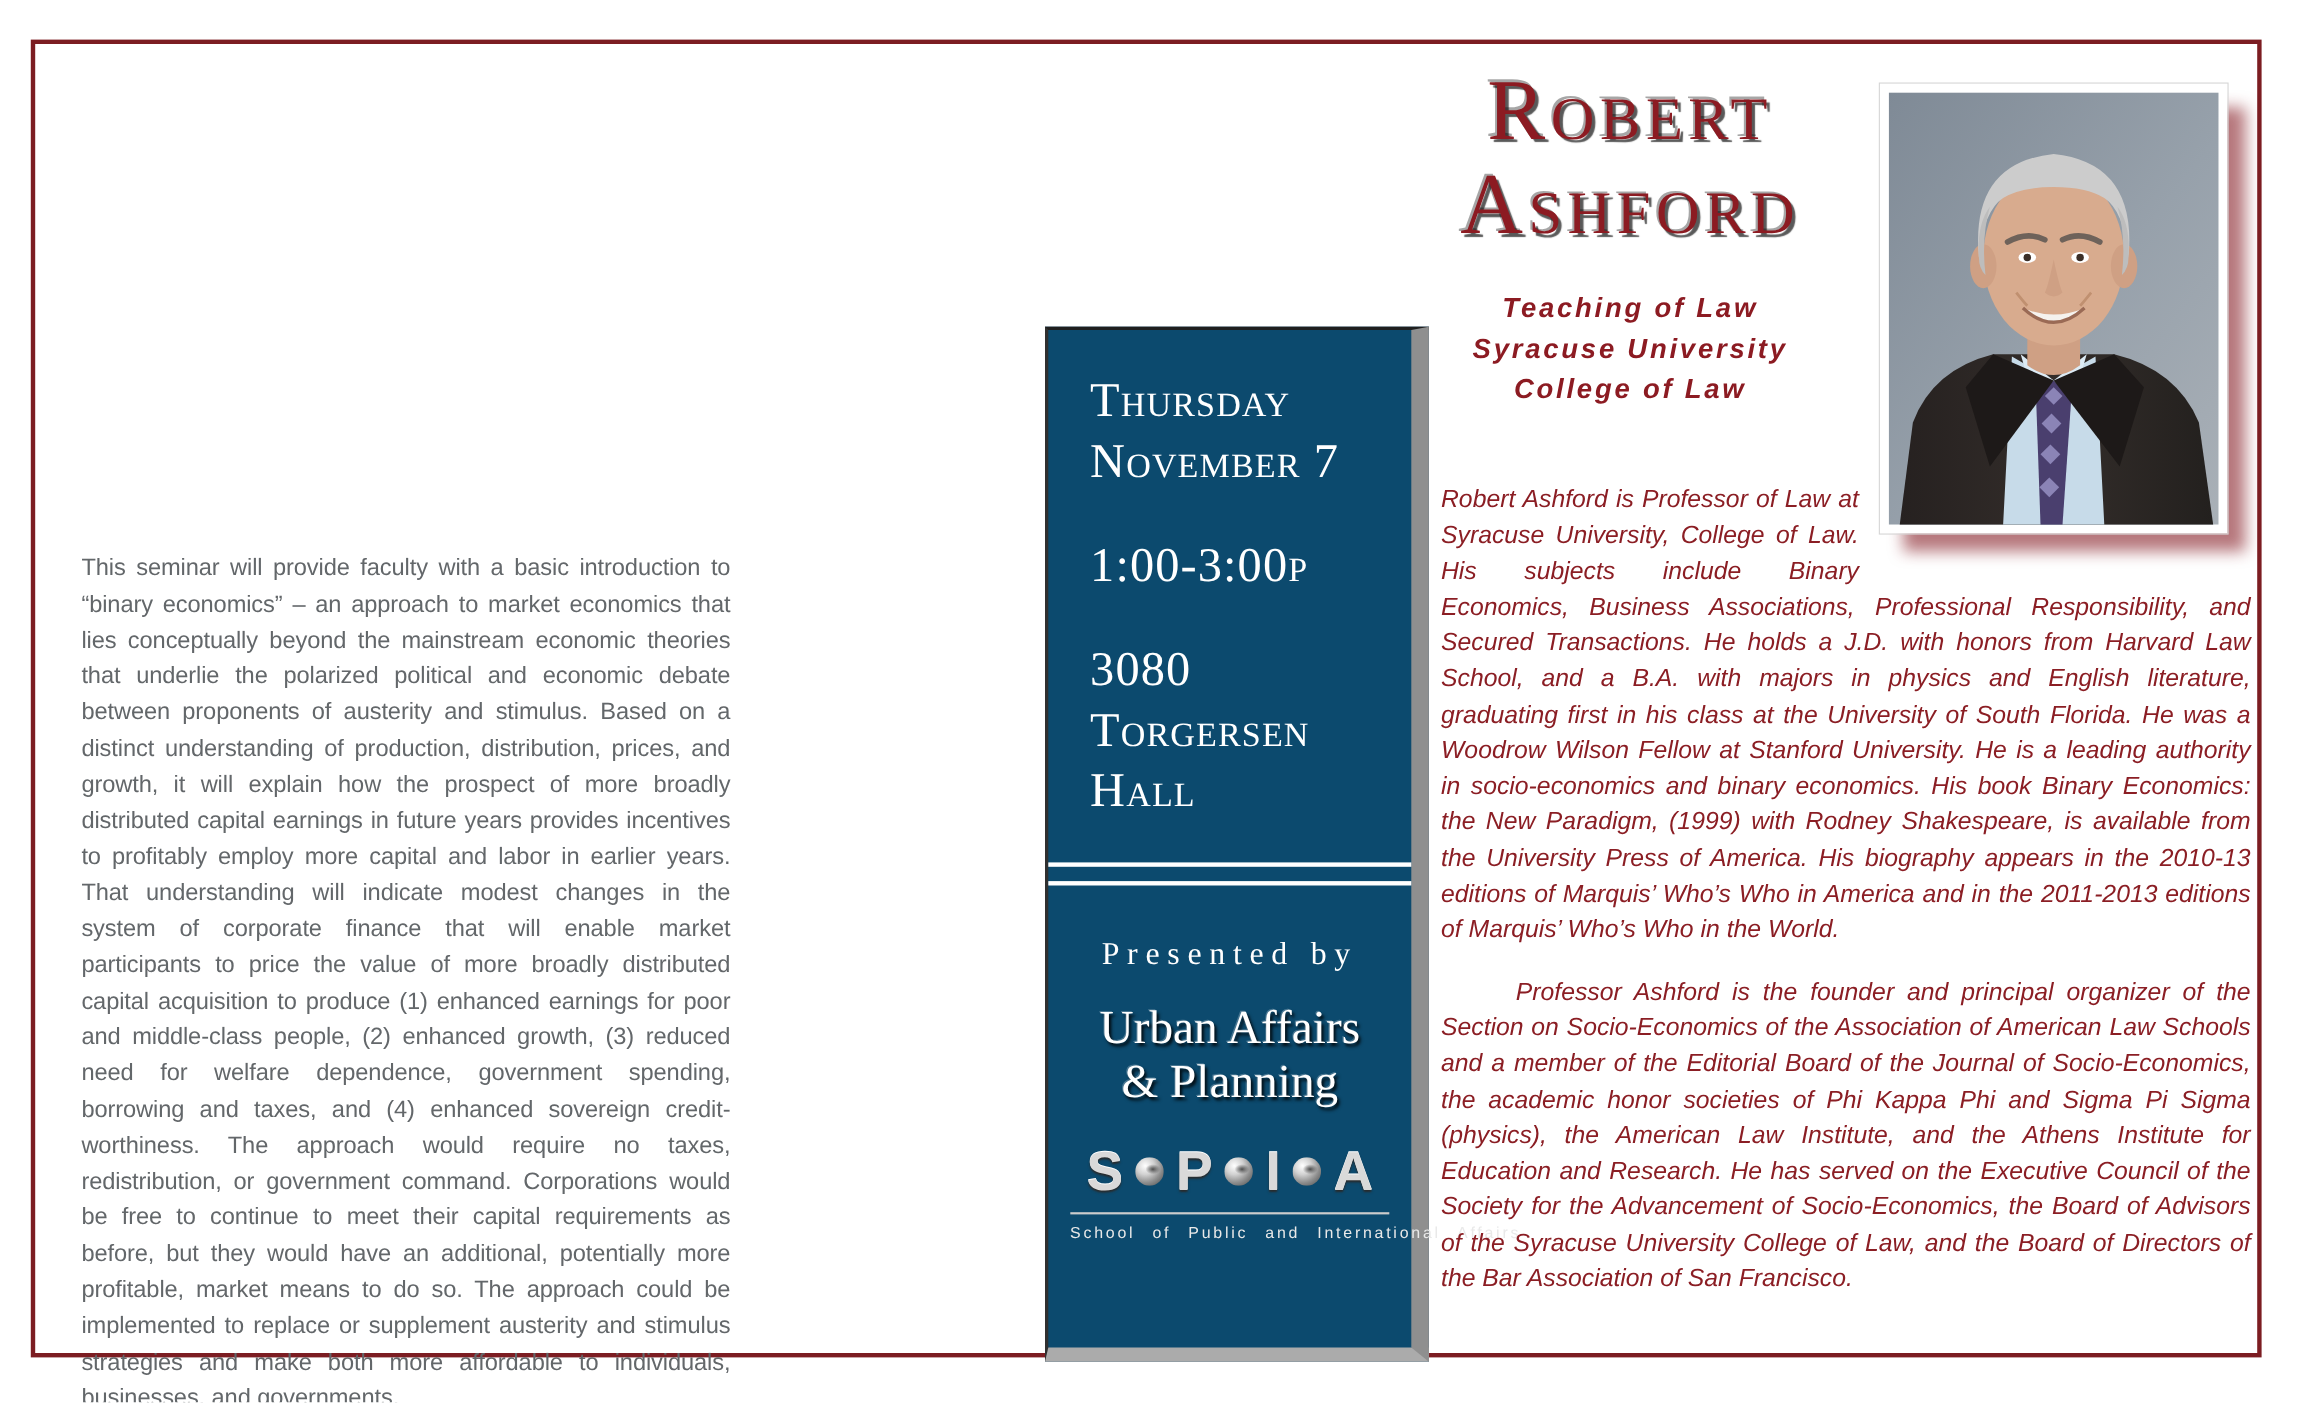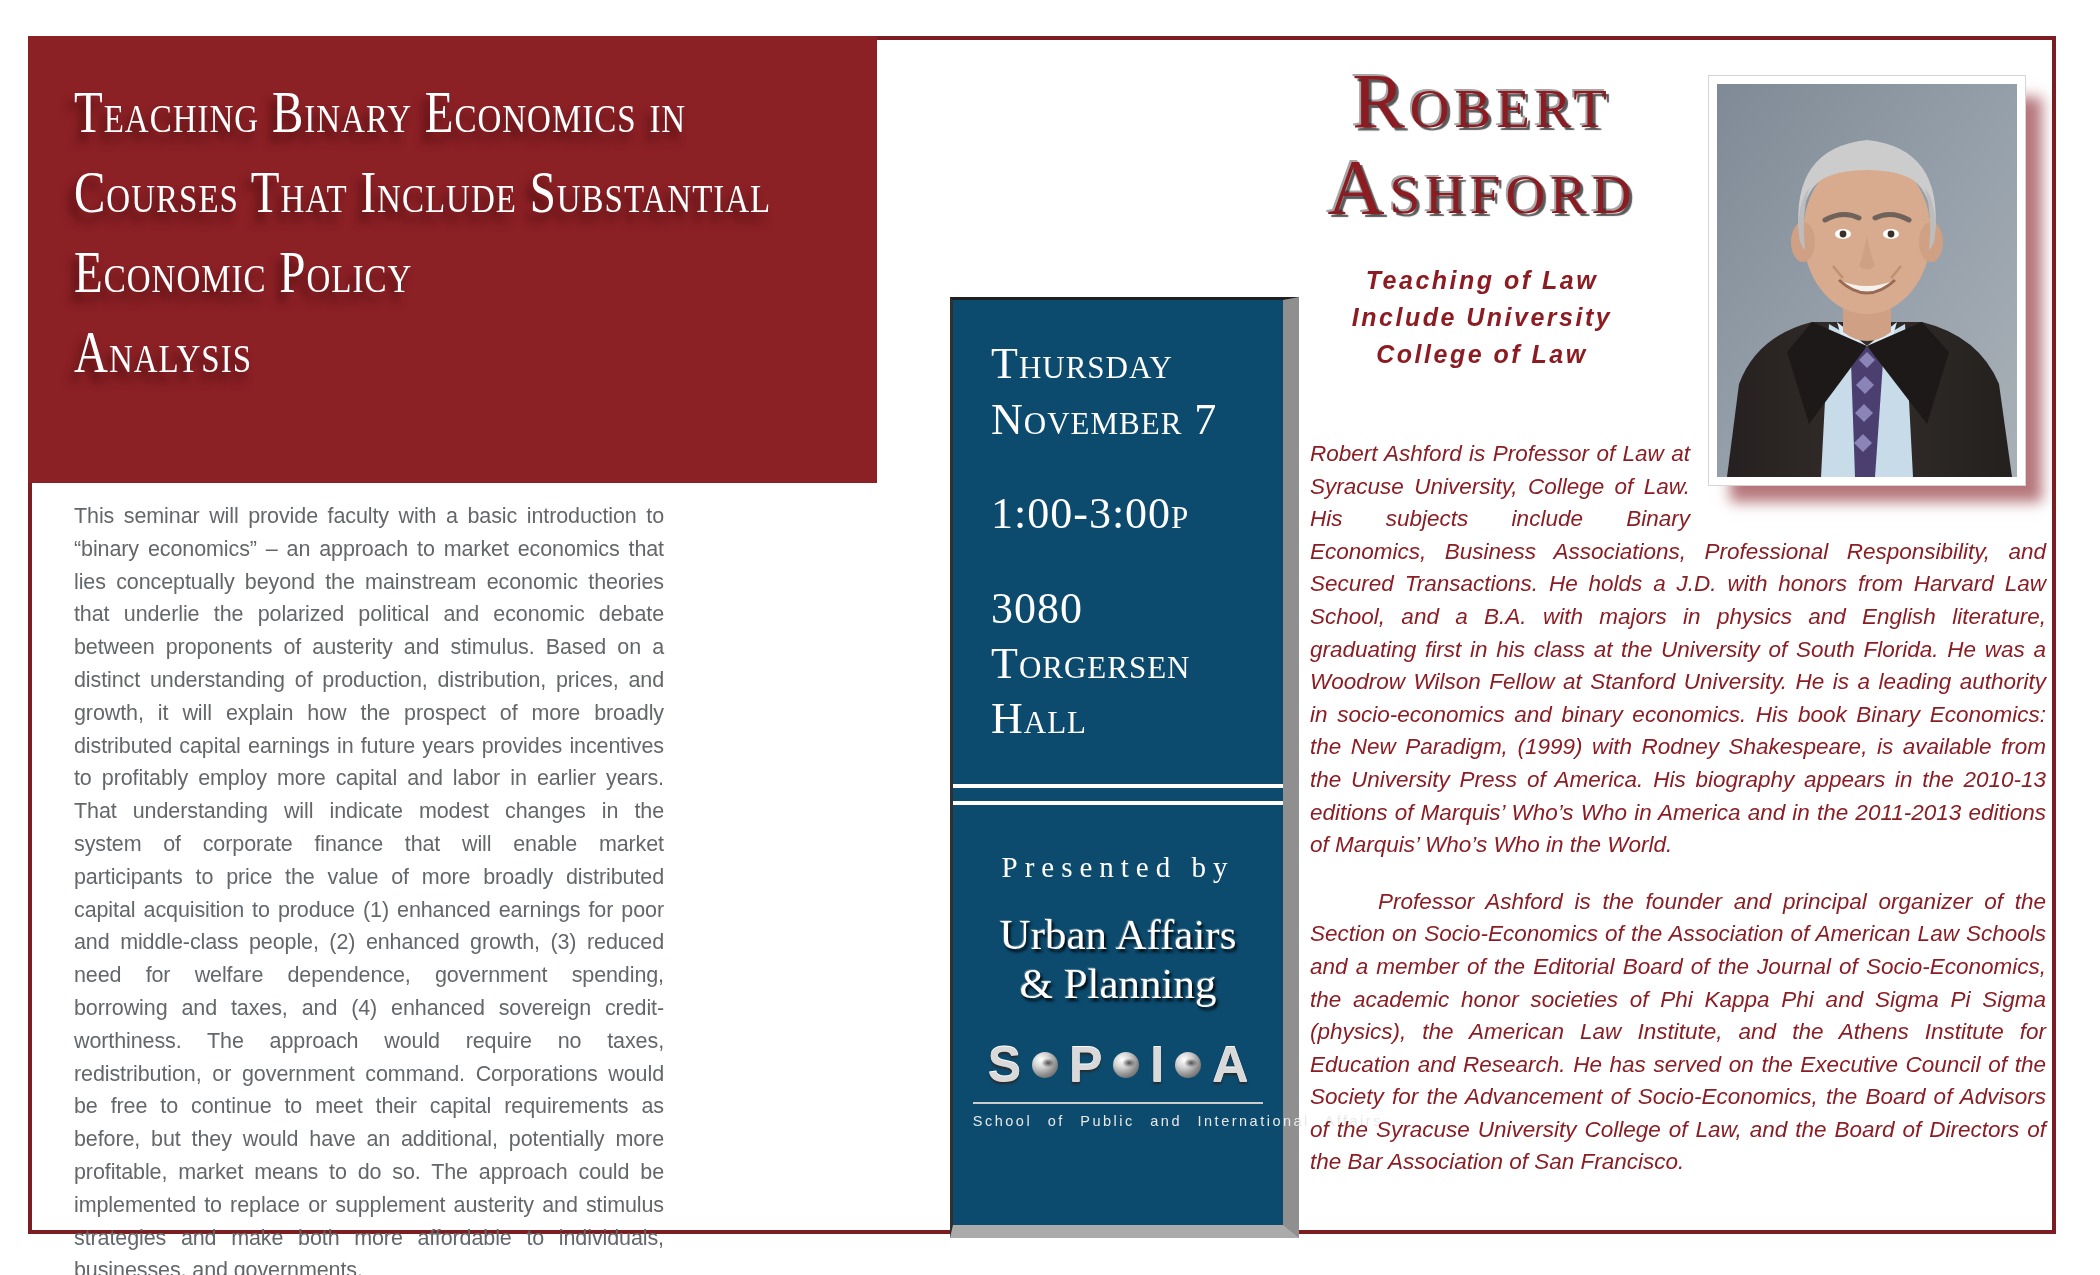--- a/index.html
+++ b/index.html
@@ -77,26 +77,20 @@
   #photo-spacer{float:right;width:356px;height:70px;}
   #bio-p2{margin-top:24px;text-indent:68px;}
 </style>
 </head>
 <body>
 
 <div id="page">
 
   <div id="frame"></div>
 
-  <div id="title-block">
-    <div class="title-line">Teaching Binary Economics in</div>
-    <div class="title-line">Courses That Include Substantial</div>
-    <div class="title-line">Economic Policy</div>
-    <div class="title-line">Analysis</div>
-  </div>
 
   <div id="body-text">This seminar will provide faculty with a basic introduction to “binary economics” – an approach to market economics that lies conceptually beyond the mainstream economic theories that underlie the polarized political and economic debate between proponents of austerity and stimulus. Based on a distinct understanding of production, distribution, prices, and growth, it will explain how the prospect of more broadly distributed capital earnings in future years provides incentives to profitably employ more capital and labor in earlier years.  That understanding will indicate modest changes in the system of corporate finance that will enable market participants to price the value of more broadly distributed capital acquisition to produce (1) enhanced earnings for poor and middle-class people, (2) enhanced growth, (3) reduced need for welfare dependence, government spending, borrowing and taxes, and (4) enhanced sovereign credit-worthiness. The approach would require no taxes, redistribution, or government command. Corporations would be free to continue to meet their capital requirements as before, but they would have an additional, potentially more profitable, market means to do so. The approach could be implemented to replace or supplement austerity and stimulus strategies and make both more affordable to individuals, businesses, and governments.</div>
 
   <div id="plaque">
     <div id="p-date" class="p-smallcaps">
       <div>Thursday</div>
       <div>November 7</div>
     </div>
     <div id="p-time">1:00-3:00p</div>
     <div id="p-room" class="p-smallcaps">
@@ -122,21 +116,21 @@
     </div>
     <div id="spia-caption">School of Public and International Affairs</div>
   </div>
 
   <div id="speaker-name">
     <div>Robert</div>
     <div>Ashford</div>
   </div>
   <div id="speaker-title">
     <div>Teaching of Law</div>
-    <div>Include University</div>
+    <div>Syracuse University</div>
     <div>College of Law</div>
   </div>
 
   <div id="portrait">
     <svg viewBox="0 0 300 393" preserveAspectRatio="none">
       <defs>
         <linearGradient id="bgGrad" x1="0" y1="0" x2="1" y2="1">
           <stop offset="0" stop-color="#7f8a96"></stop>
             <stop offset="0.55" stop-color="#97a1ab"></stop>
             <stop offset="1" stop-color="#a9b0b7"></stop>

